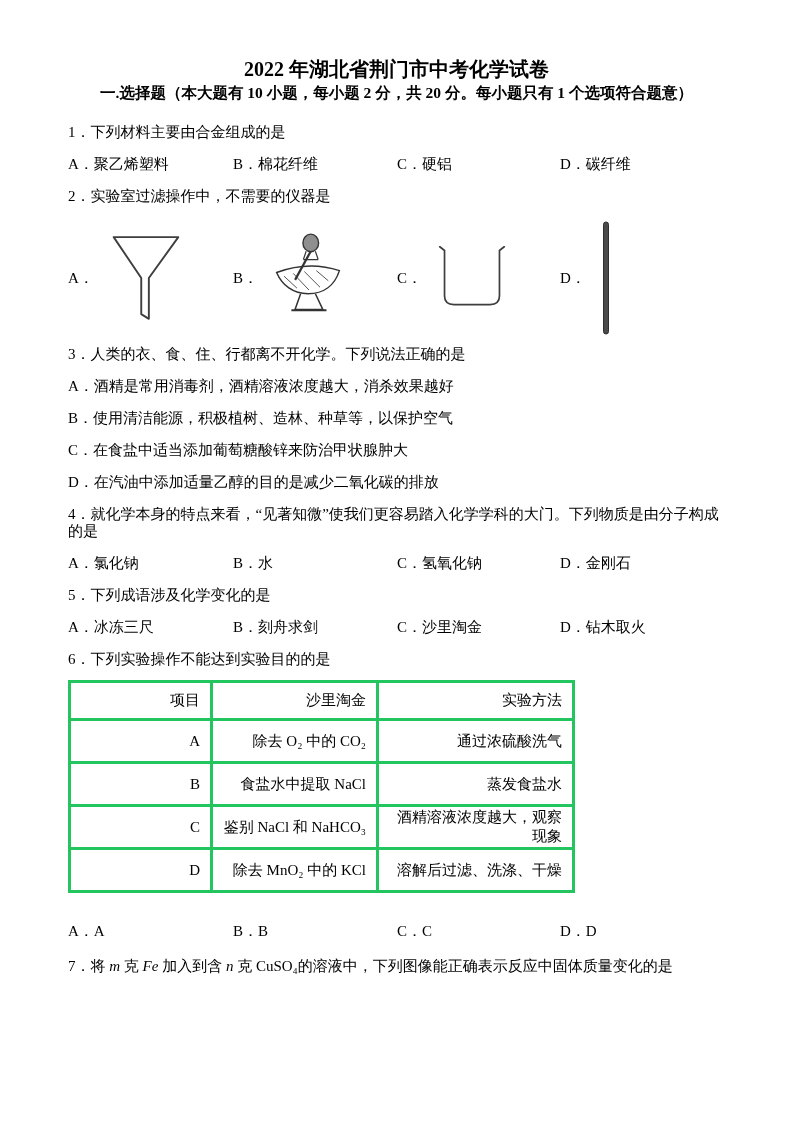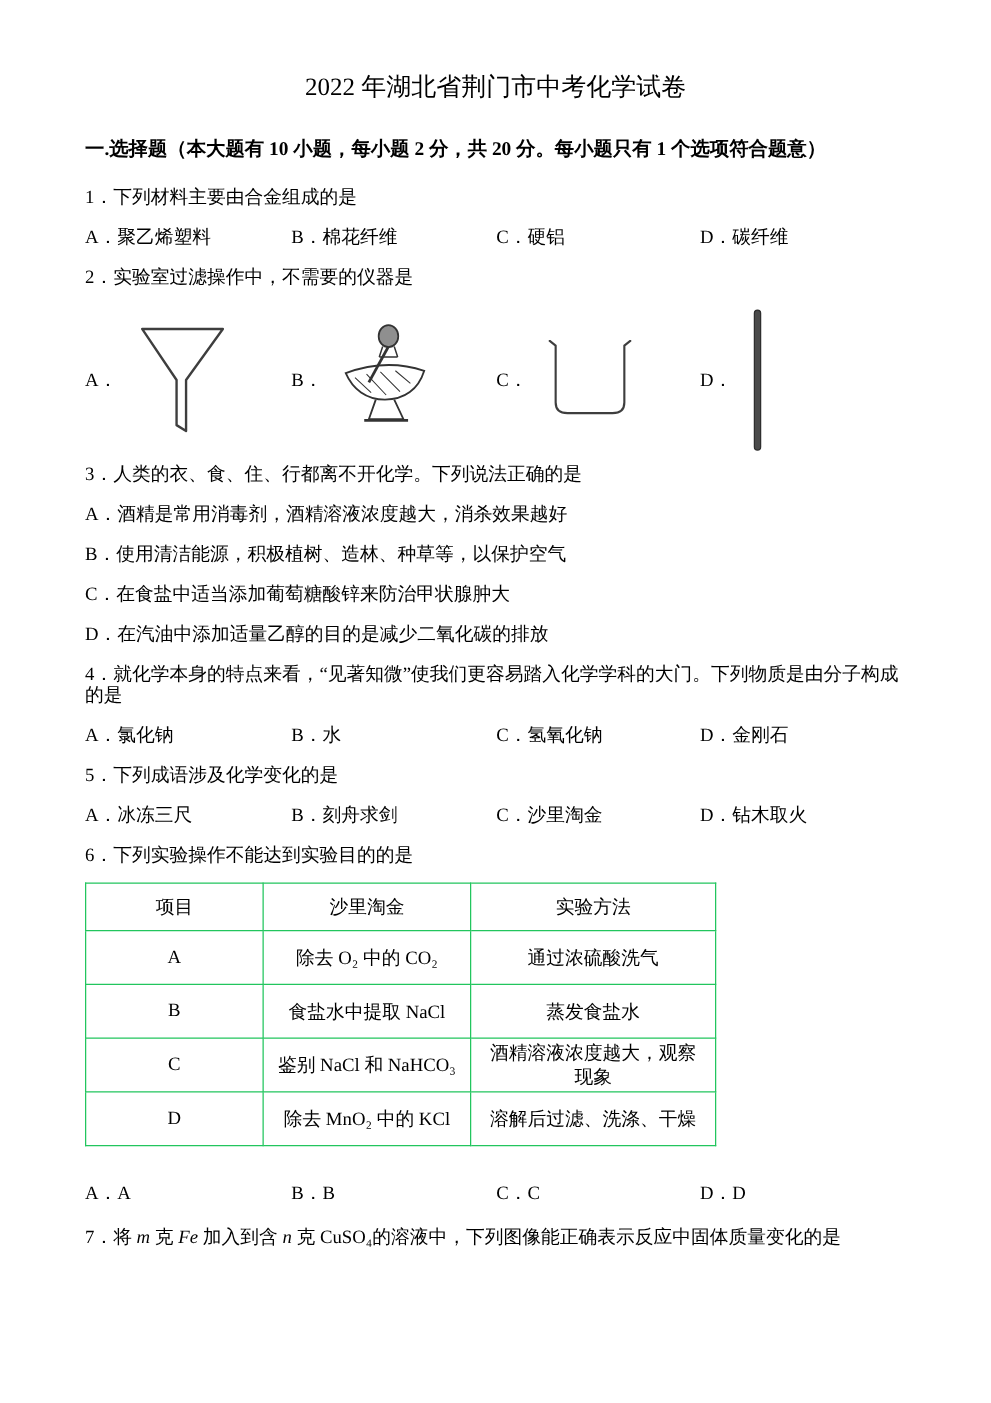--- a/index.html
+++ b/index.html
@@ -5,43 +5,43 @@
   * { margin:0; padding:0; box-sizing:border-box; }
   html, body { width:793px; height:1122px; }
   body {
     background:#ffffff;
     color:#000000;
     font-family:"Liberation Serif","DejaVu Serif",serif;
     font-size:15px;
     padding:56px 68px 0 68px;
     overflow:hidden;
   }
-  .title { text-align:center; font-size:20px; font-weight:normal; margin-bottom:26px; }
-  .section-header { font-size:15.5px; font-weight:bold; margin-bottom:20px; }
+  .title { text-align:center; font-size:20px; font-weight:bold; }
+  .section-header { font-size:15.5px; font-weight:bold; margin-bottom:20px;text-align:center; }
   .line { line-height:17px; margin-bottom:15px; }
   .line-tight { line-height:17px; margin-bottom:12px; }
   .opt-grid {
     display:grid;
     grid-template-columns:165px 164px 163px 1fr;
     line-height:17px;
     margin-bottom:15px;
   }
   .fig-row {
     display:grid;
     grid-template-columns:165px 164px 163px 1fr;
     align-items:center;
     height:116px;
     margin-bottom:10px;
   }
   .fig-cell { display:flex; align-items:center; gap:14px; }
   .qtable { border-collapse:collapse; margin:11px 0 30px 0; }
   .qtable th, .qtable td {
-    border:1px solid #22c55e;
+    border:3px solid #22c55e;
     font-weight:normal;
-    text-align:center;
+    text-align:right;
     vertical-align:middle;
     padding:0 10px;
     font-size:15px;
   }
   .qtable th { height:38px; }
   .qtable td { height:43px; }
   .q6-opts { margin-bottom:18px;margin-top:16px; }
   .var { font-style:italic; }
   svg { display:block; flex:0 0 auto; }
 </style>

